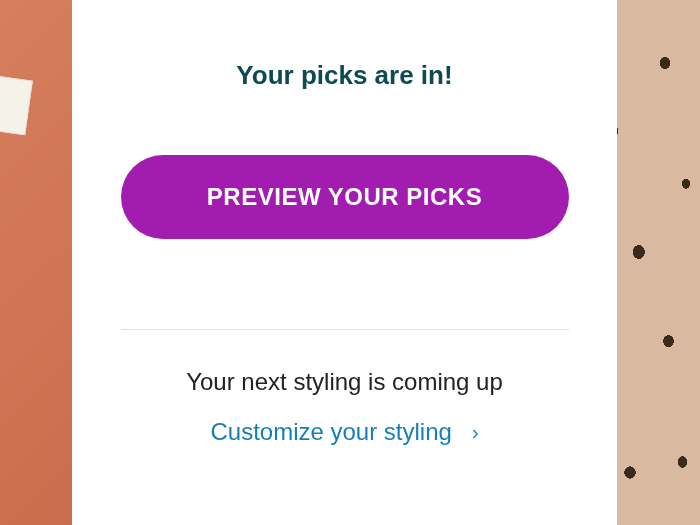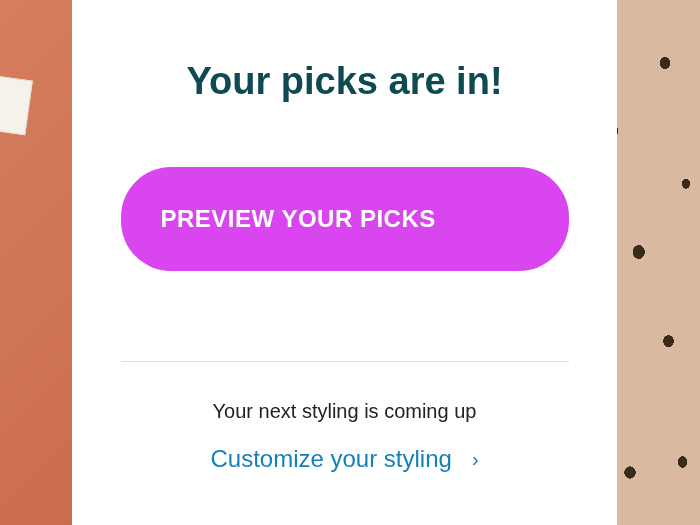--- a/index.html
+++ b/index.html
@@ -62,48 +62,48 @@
       width: 545px;
       height: 525px;
       background: #ffffff;
       padding: 60px 48px 0 48px;
       display: flex;
       flex-direction: column;
       align-items: center;
     }
     .title {
       color: #0e4a52;
-      font-size: 38px;
+      font-size: 26px;
       font-weight: 700;
       text-align: center;
       margin-bottom: 64px;
     }
     .cta-button {
       width: 448px;
-      background: #d946ef;
+      background: #a21caf;
       color: #ffffff;
       border: none;
       border-radius: 50px;
-      padding: 38px 40px;
+      padding: 28px 40px;
       font-size: 24px;
       font-weight: 700;
       letter-spacing: 0.5px;
       cursor: pointer;
-      text-align: left;
+      text-align: center;
     }
     .divider {
       width: 448px;
       height: 1px;
       background: #e0e0e0;
       margin-top: 90px;
       margin-bottom: 38px;
     }
     .subtitle {
       color: #222222;
-      font-size: 20px;
+      font-size: 24px;
       font-weight: 400;
       text-align: center;
       margin-bottom: 22px;
     }
     .link {
       color: #157fb8;
       font-size: 24px;
       font-weight: 400;
       text-decoration: none;
       cursor: pointer;

